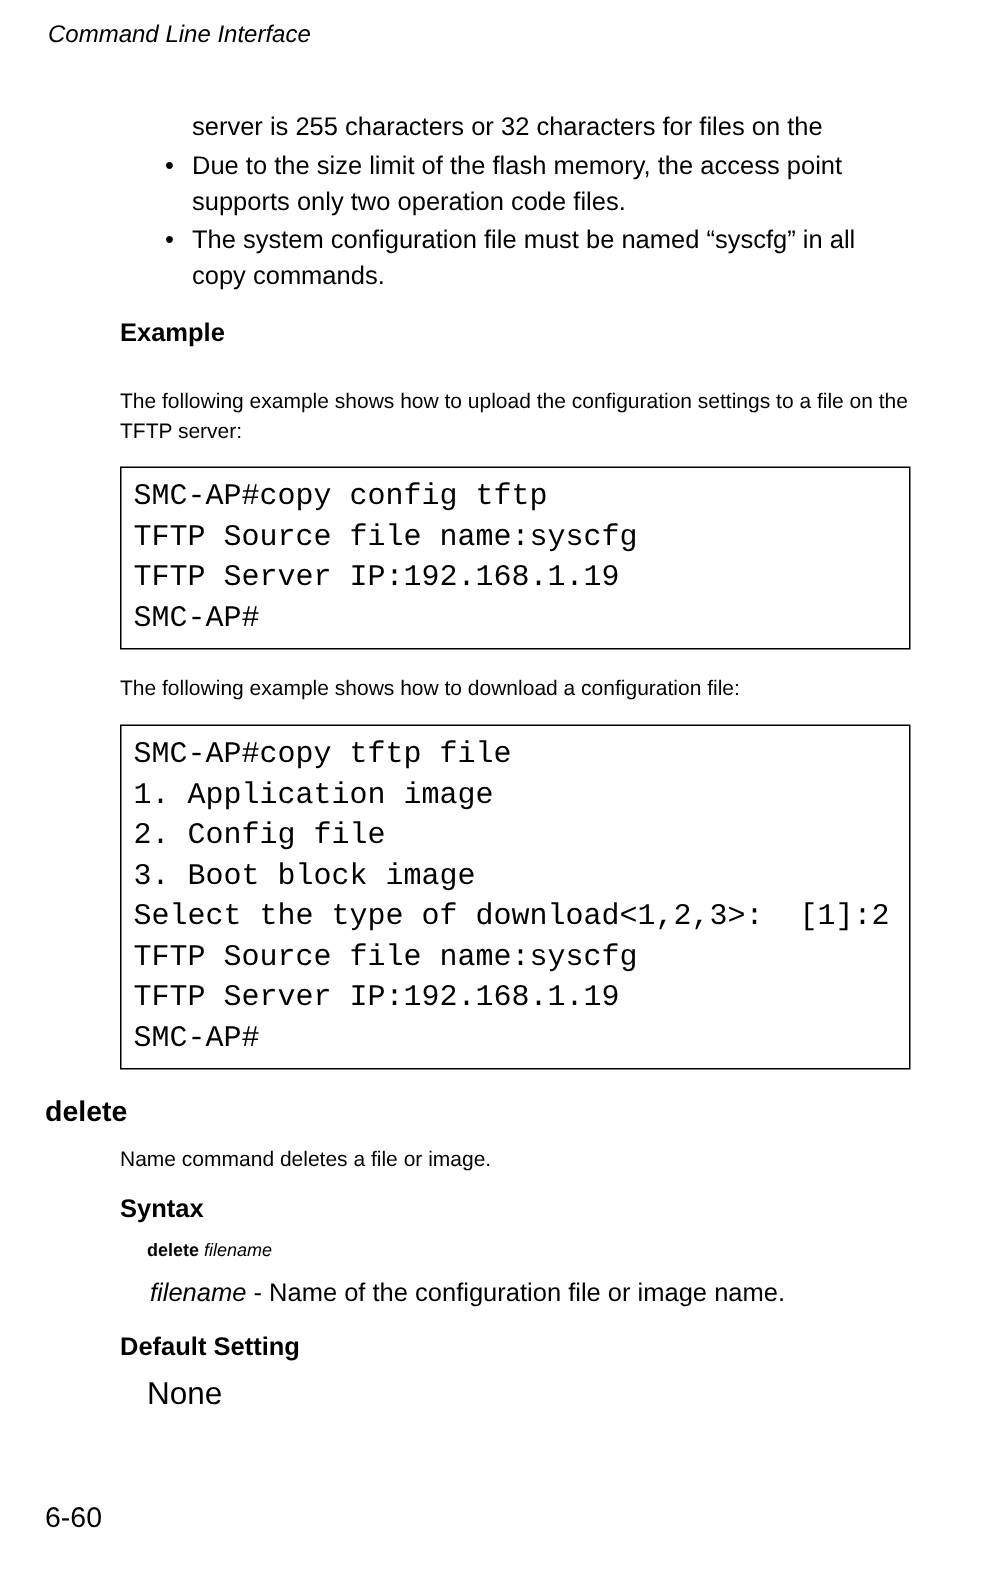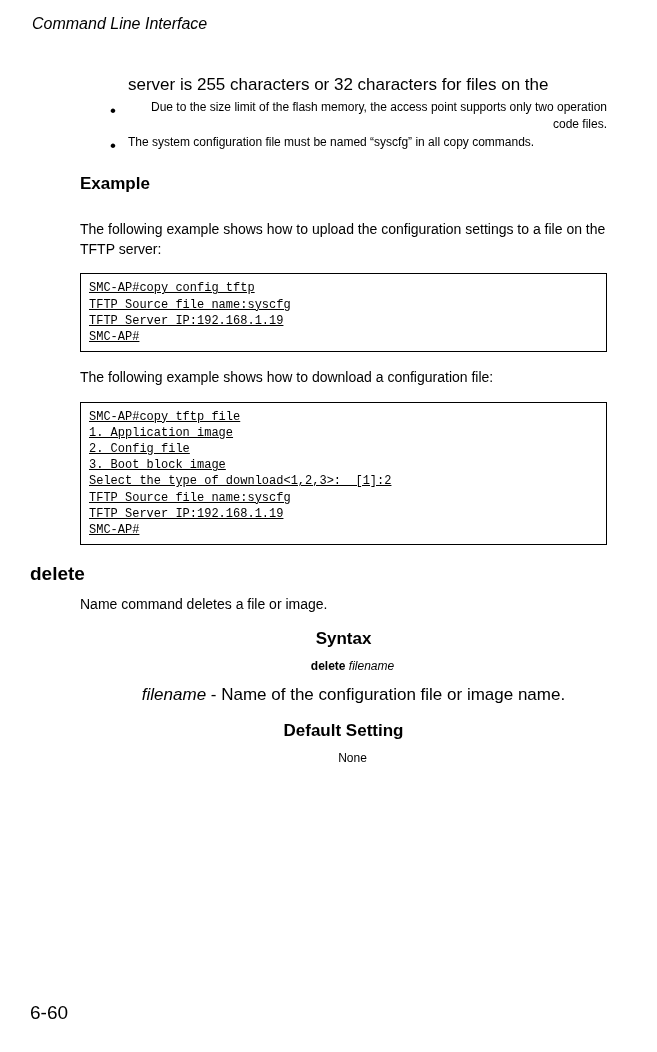--- a/index.html
+++ b/index.html
@@ -35,23 +35,22 @@
       display: flex;
       margin-bottom: 2px;
     }
     .bullet-dot {
       width: 18px;
       flex-shrink: 0;
       font-size: 17px;
       line-height: 1.4;
     }
     .bullet-text {
-      font-size: 12px;
+      font-size: 17px;
       line-height: 1.4;
-      text-align: right;
     }
     .indented-text-wrap {
       padding-left: 18px;
     }
     .section-heading {
       font-weight: bold;
       font-size: 17px;
       margin-top: 16px;
       margin-bottom: 26px;
       margin-left: -30px;
@@ -59,37 +58,35 @@
     .para {
       font-size: 14px;
       line-height: 1.4;
       margin-left: -30px;
       margin-bottom: 14px;
     }
     .code-block {
       border: 1px solid #000000;
       padding: 6px 8px;
       font-family: "Courier New", Courier, monospace;
-      font-size: 12px;
+      font-size: 20px;
       line-height: 1.35;
       white-space: pre;
       margin-left: -30px;
       margin-bottom: 16px;
-      text-decoration: underline;
     }
     .cmd-heading {
       font-weight: bold;
       font-size: 19px;
       margin-left: -80px;
       margin-top: 18px;
       margin-bottom: 10px;
     }
     .syntax-block {
       margin-left: -30px;
-      text-align: center;
     }
     .syntax-label {
       font-weight: bold;
       font-size: 17px;
       margin-top: 14px;
       margin-bottom: 10px;
     }
     .syntax-line {
       font-size: 12px;
       margin-left: 18px;
@@ -101,21 +98,21 @@
     .syntax-param {
       font-style: italic;
     }
     .param-desc {
       font-size: 17px;
       margin-left: 20px;
       margin-bottom: 12px;
       line-height: 1.4;
     }
     .default-value {
-      font-size: 12px;
+      font-size: 21px;
       margin-left: 18px;
     }
     .page-number {
       position: absolute;
       bottom: 28px;
       left: 30px;
       font-size: 19px;
     }
   </style>
 </head>

